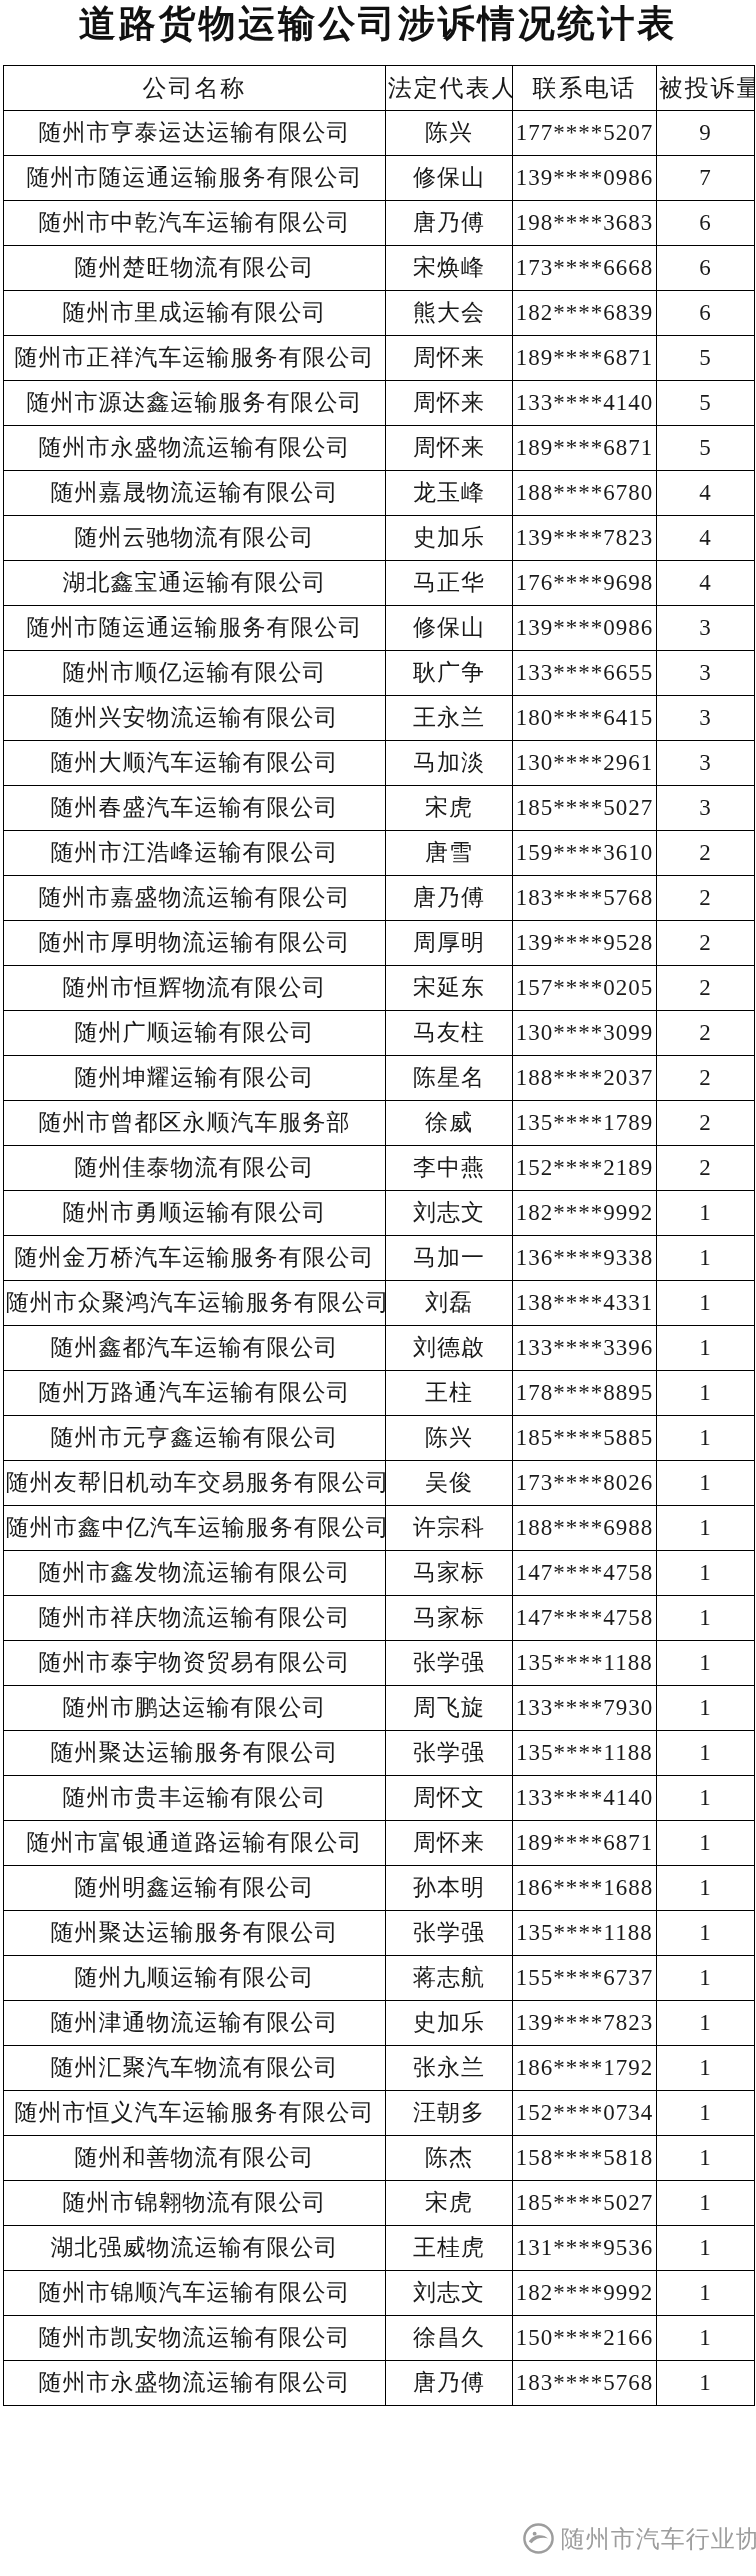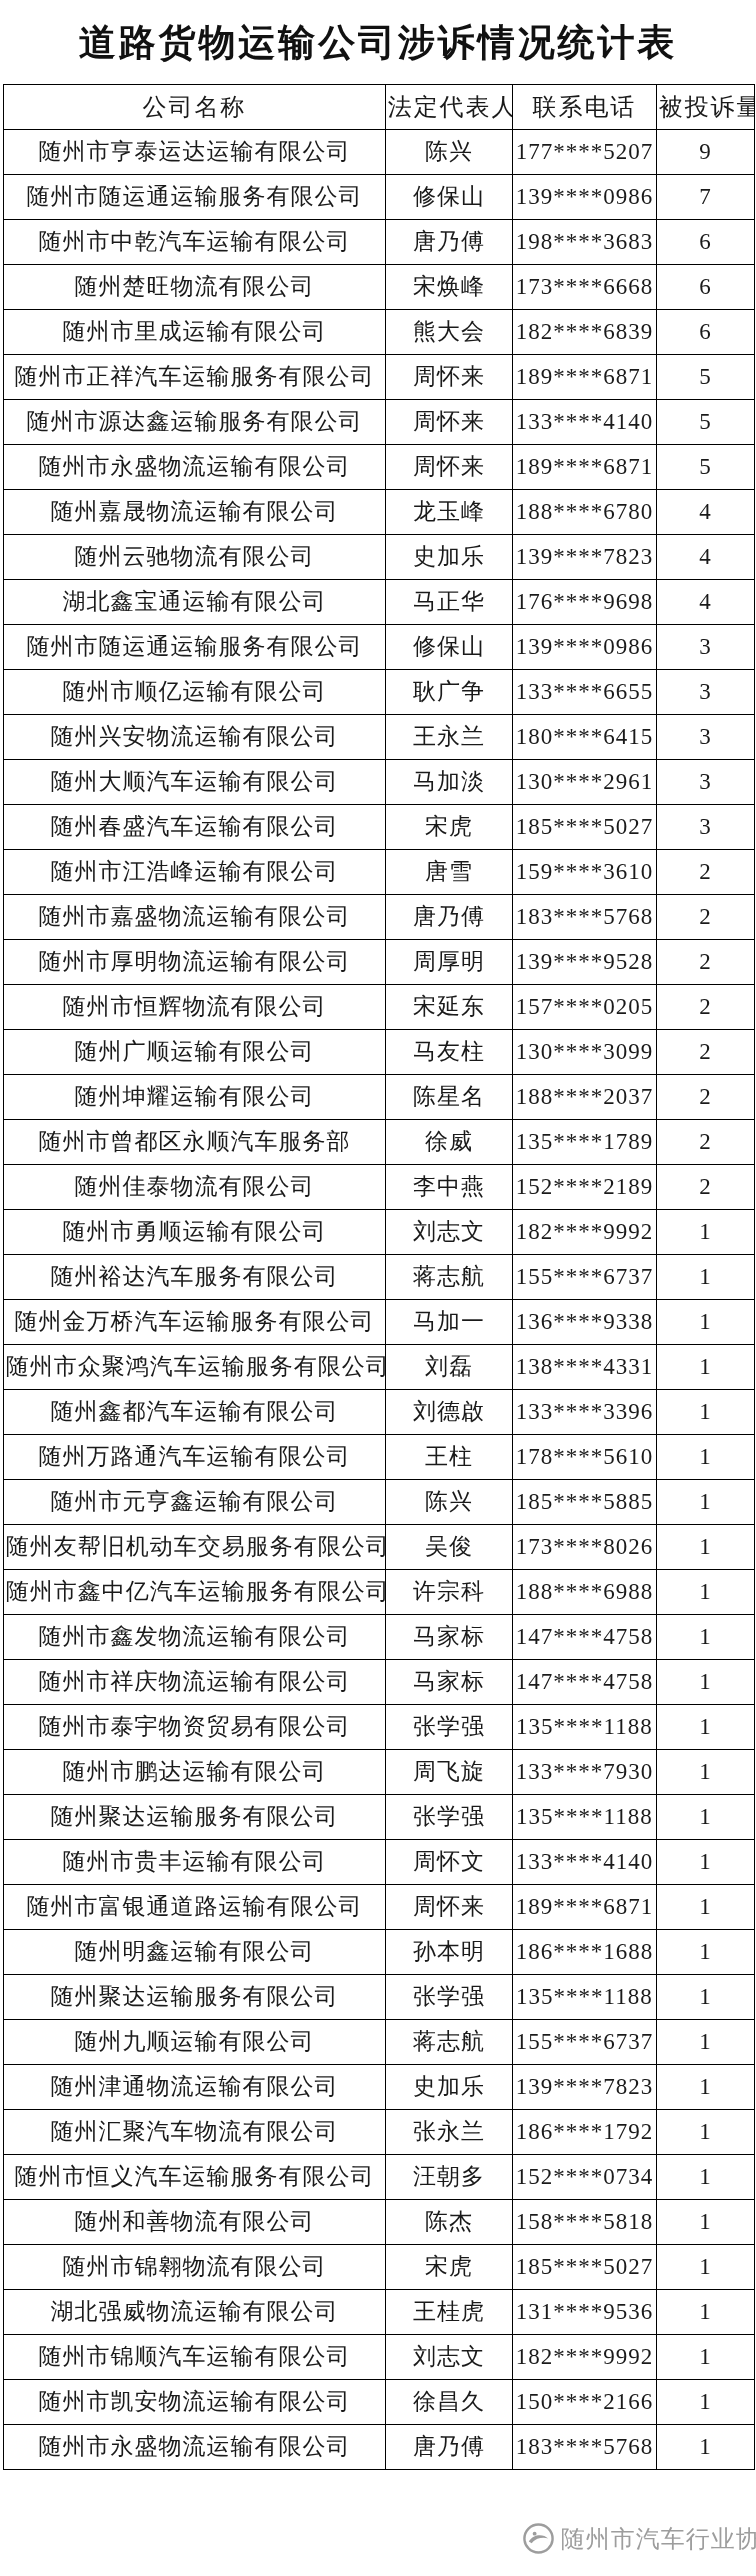--- a/index.html
+++ b/index.html
@@ -2,21 +2,21 @@
 <html lang="zh"><head>
 <meta charset="utf-8">
 <style>
   html,body{margin:0;padding:0;}
   body{
     width:756px;height:2576px;background:#ffffff;position:relative;
     font-family:"Liberation Serif","DejaVu Serif",serif;color:#000;
     overflow:hidden;
   }
   .page-title{
-    text-align:center;padding-top:21px;font-size:37px;font-weight:bold;
+    text-align:center;padding-top:2px;font-size:37px;font-weight:bold;
     letter-spacing:2.9px;line-height:1.2;color:#111;
   }
   table.stats{
     border-collapse:collapse;table-layout:fixed;
     width:751px;margin:18.4px 1.9px 0 2.9px;
   }
   table.stats th, table.stats td{
     border:1px solid #000;height:44px;text-align:center;vertical-align:middle;
     padding:0 1.9px;font-size:23px;font-weight:normal;white-space:nowrap;overflow:hidden;
     letter-spacing:1px;color:#1a1a1a;
@@ -204,47 +204,41 @@
     <td class="phone-cell">152****2189</td>
     <td class="count-cell">2</td>
   </tr>
       <tr>
     <td class="company-cell">随州市勇顺运输有限公司</td>
     <td class="rep-cell">刘志文</td>
     <td class="phone-cell">182****9992</td>
     <td class="count-cell">1</td>
   </tr>
       <tr>
-    <td class="company-cell">随州裕达汽车服务有限公司</td>
-    <td class="rep-cell">蒋志航</td>
-    <td class="phone-cell">155****6737</td>
-    <td class="count-cell">1</td>
-  </tr>
-      <tr>
     <td class="company-cell">随州金万桥汽车运输服务有限公司</td>
     <td class="rep-cell">马加一</td>
     <td class="phone-cell">136****9338</td>
     <td class="count-cell">1</td>
   </tr>
       <tr>
     <td class="company-cell">随州市众聚鸿汽车运输服务有限公司</td>
     <td class="rep-cell">刘磊</td>
     <td class="phone-cell">138****4331</td>
     <td class="count-cell">1</td>
   </tr>
       <tr>
     <td class="company-cell">随州鑫都汽车运输有限公司</td>
     <td class="rep-cell">刘德啟</td>
     <td class="phone-cell">133****3396</td>
     <td class="count-cell">1</td>
   </tr>
       <tr>
     <td class="company-cell">随州万路通汽车运输有限公司</td>
     <td class="rep-cell">王柱</td>
-    <td class="phone-cell">178****5610</td>
+    <td class="phone-cell">178****8895</td>
     <td class="count-cell">1</td>
   </tr>
       <tr>
     <td class="company-cell">随州市元亨鑫运输有限公司</td>
     <td class="rep-cell">陈兴</td>
     <td class="phone-cell">185****5885</td>
     <td class="count-cell">1</td>
   </tr>
       <tr>
     <td class="company-cell">随州友帮旧机动车交易服务有限公司</td>

